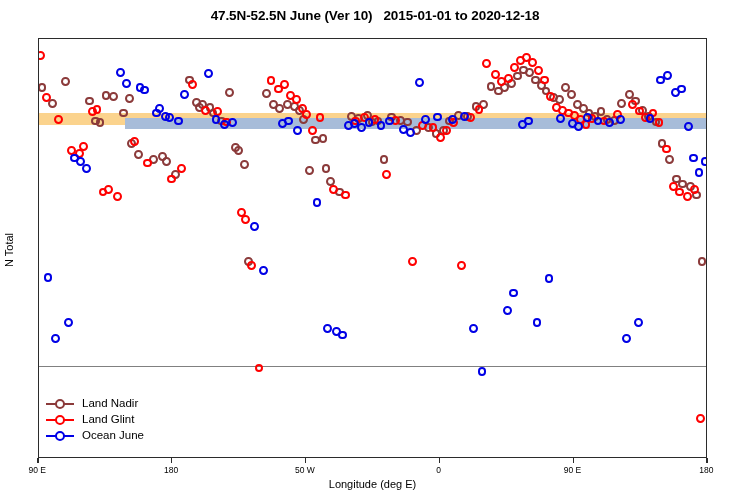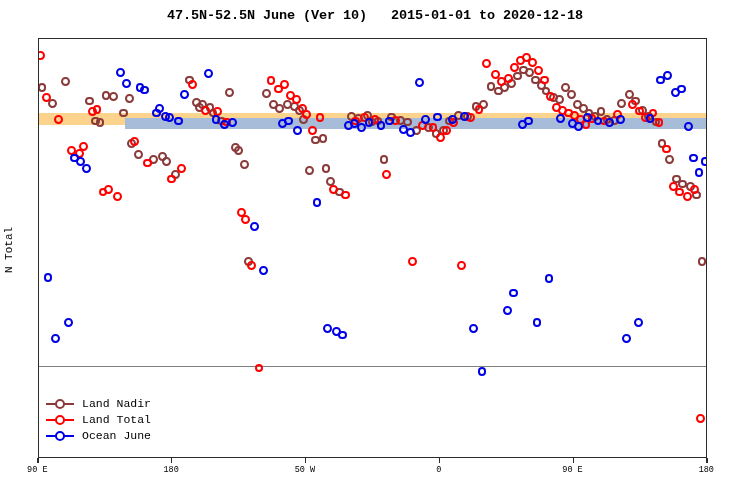--- a/index.html
+++ b/index.html
@@ -1,21 +1,21 @@
 <!DOCTYPE html>
 <html><head>
 <meta charset="utf-8">
 <style>
   html,body{margin:0;padding:0;}
   body{
     width:750px;height:500px;background:#ffffff;
     font-family:"Liberation Sans",sans-serif;
     overflow:hidden;position:relative;
   }
-  #figure{position:absolute;inset:0;width:677px;height:500px;font-family:Liberation Mono, monospace;}
+  #figure{position:absolute;inset:0;width:677px;height:500px;}
 
   
   #title{
     position:absolute;left:0;top:8px;width:750px;
     text-align:center;font-size:13.5px;font-weight:bold;color:#000;
     letter-spacing:-0.1px;white-space:pre;
   }
 
   
   #plot-area{
@@ -79,20 +79,21 @@
   }
 </style>
 </head>
 <body>
 
 <div id="figure">
 
   <div id="title">47.5N-52.5N June (Ver 10)   2015-01-01 to 2020-12-18</div>
 
   <div id="ylabel">N Total</div>
+  <div id="xlabel">Longitude (deg E)</div>
 
   <div id="y-ticks">
       <div class="ytick" style="top: 457.3px; right: 712px; height: 1.4px;">
         <div class="tmark"></div>
         <div class="ylabel-rot" style="right: 8px; top: 0px; transform: translateY(-50%) rotate(180deg);">10</div>
       </div>
       <div class="ytick" style="top: 363.989px; right: 712px; height: 1.4px;">
         <div class="tmark"></div>
         <div class="ylabel-rot" style="right: 8px; top: 0px; transform: translateY(-50%) rotate(180deg);">50</div>
       </div>
@@ -404,21 +405,21 @@
           <div class="lk-line" style="background: rgb(139, 58, 58);"></div>
           <div class="lk-dot" style="border: 2px solid rgb(139, 58, 58);"></div>
         </div>
         <div class="legend-label">Land Nadir</div>
       </div>
       <div class="legend-row">
         <div class="legend-key">
           <div class="lk-line" style="background: rgb(255, 0, 0);"></div>
           <div class="lk-dot" style="border: 2px solid rgb(255, 0, 0);"></div>
         </div>
-        <div class="legend-label">Land Total</div>
+        <div class="legend-label">Land Glint</div>
       </div>
       <div class="legend-row">
         <div class="legend-key">
           <div class="lk-line" style="background: rgb(0, 0, 230);"></div>
           <div class="lk-dot" style="border: 2px solid rgb(0, 0, 230);"></div>
         </div>
         <div class="legend-label">Ocean June</div>
       </div>
     </div>
 

